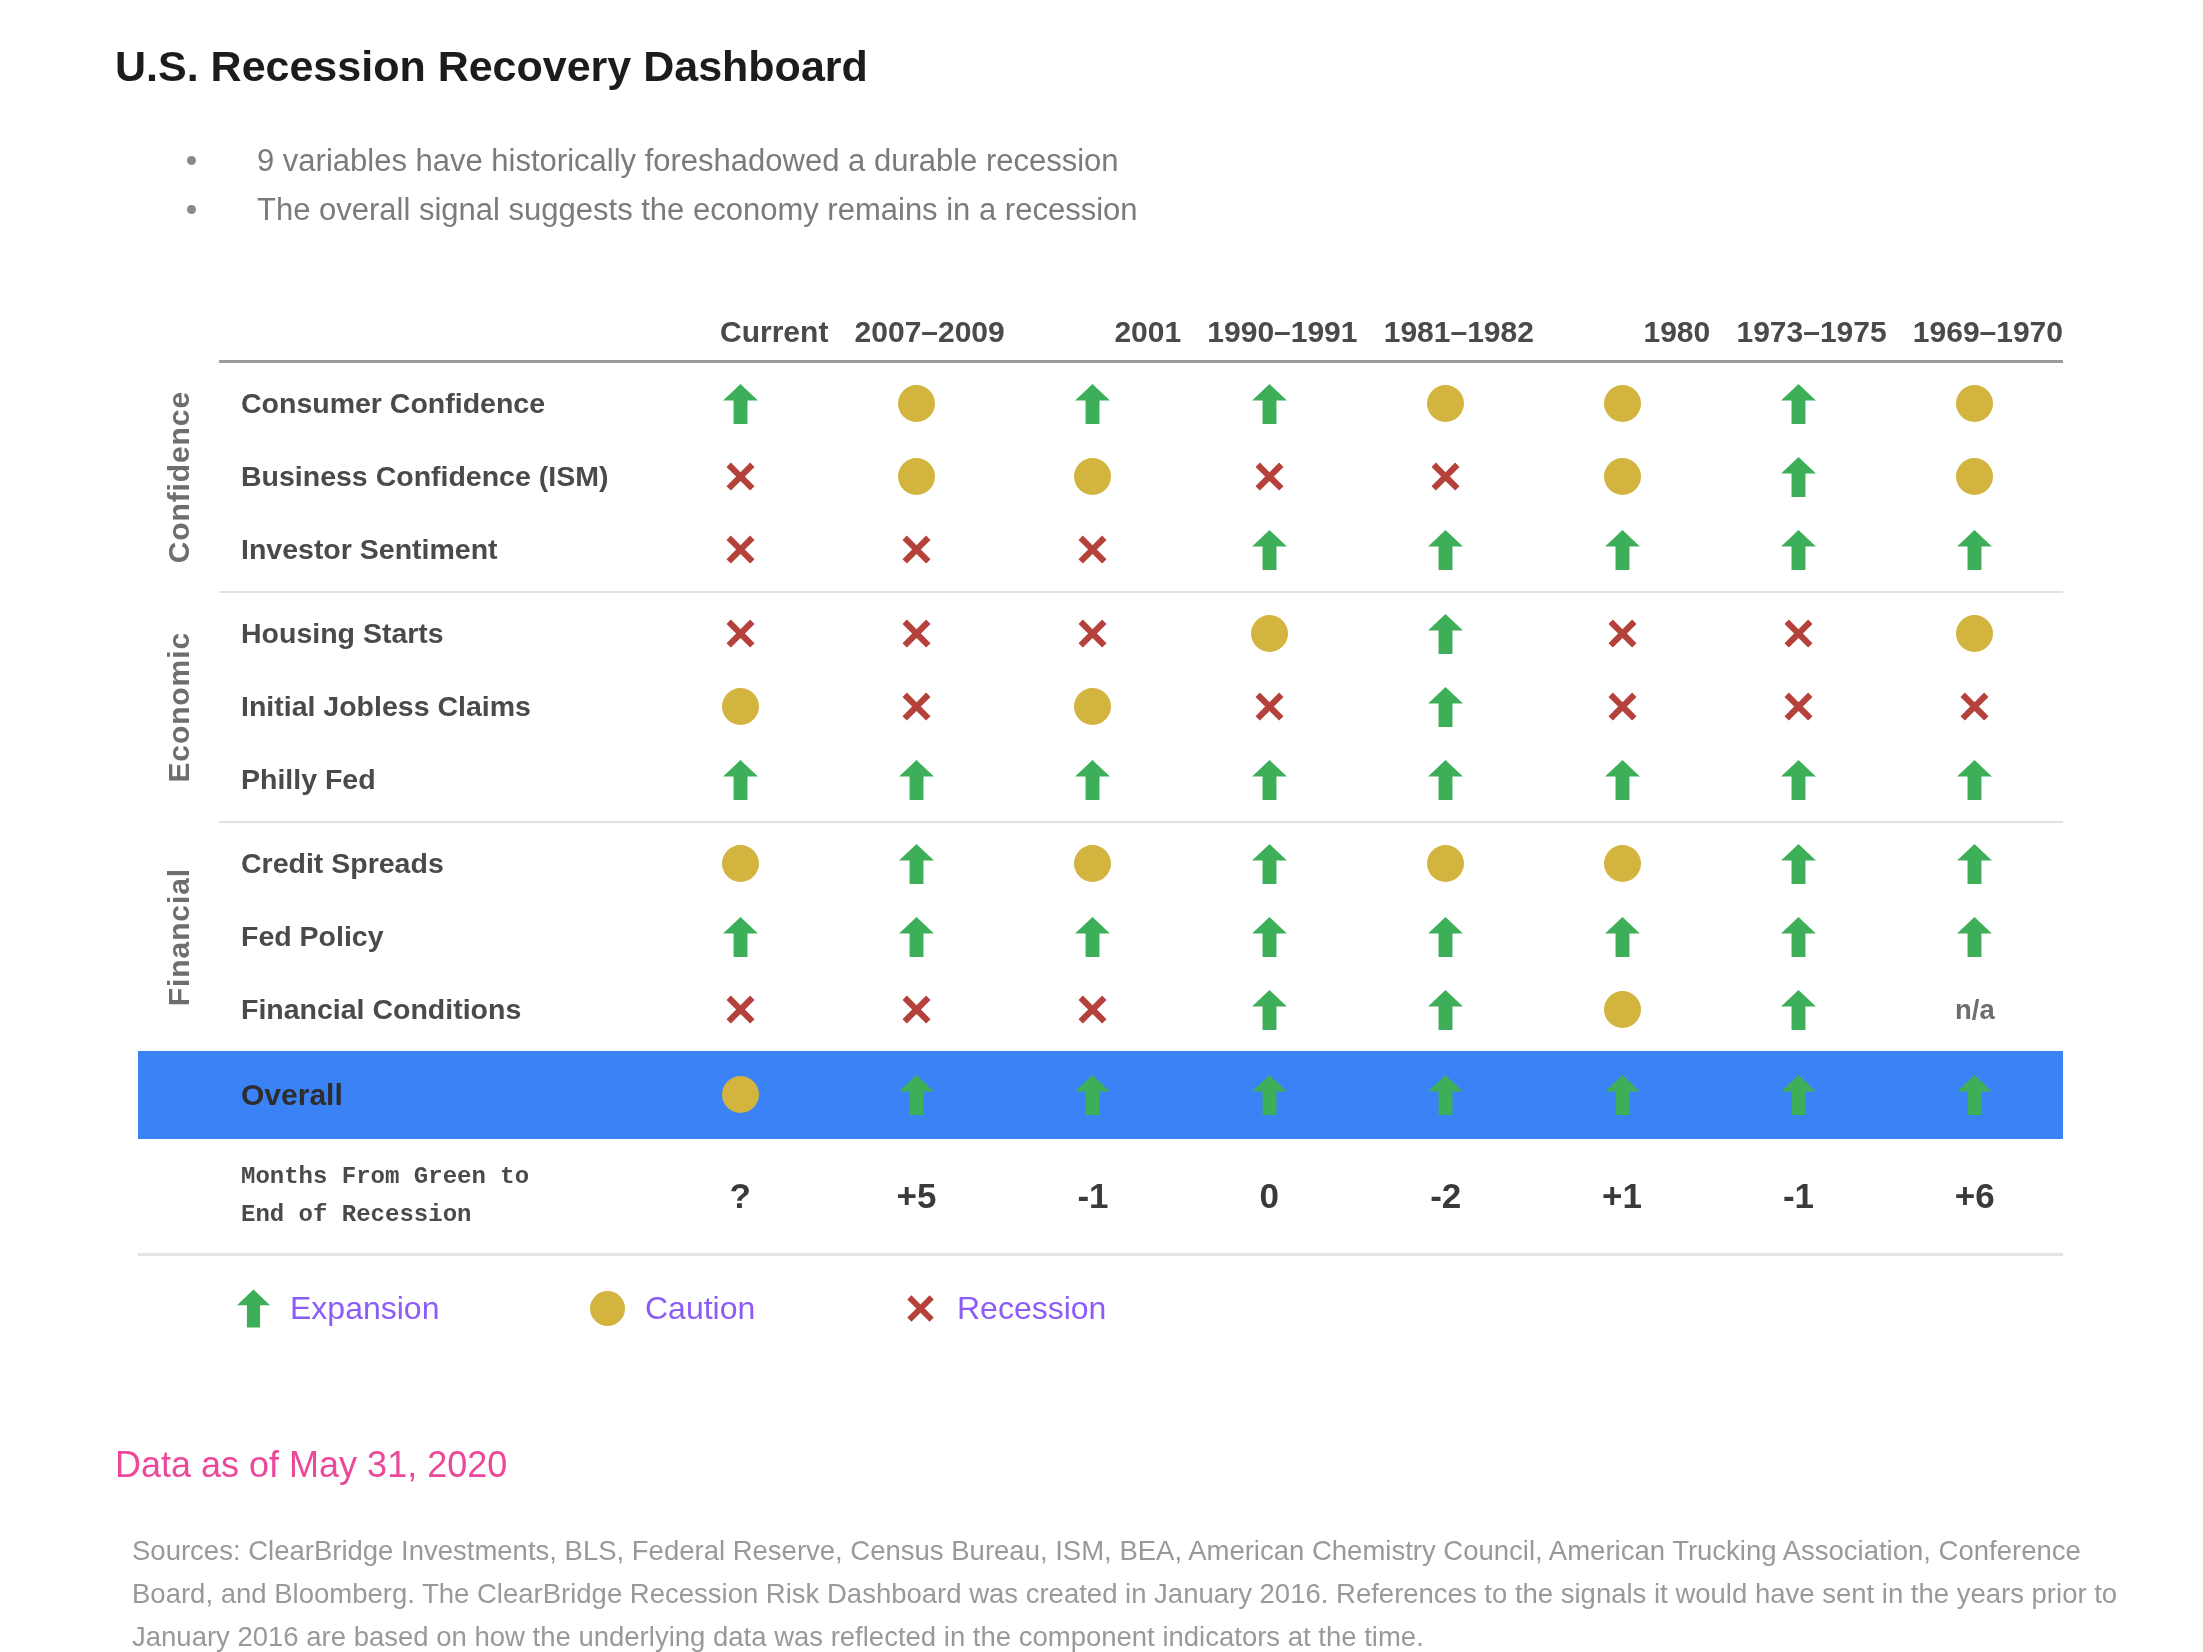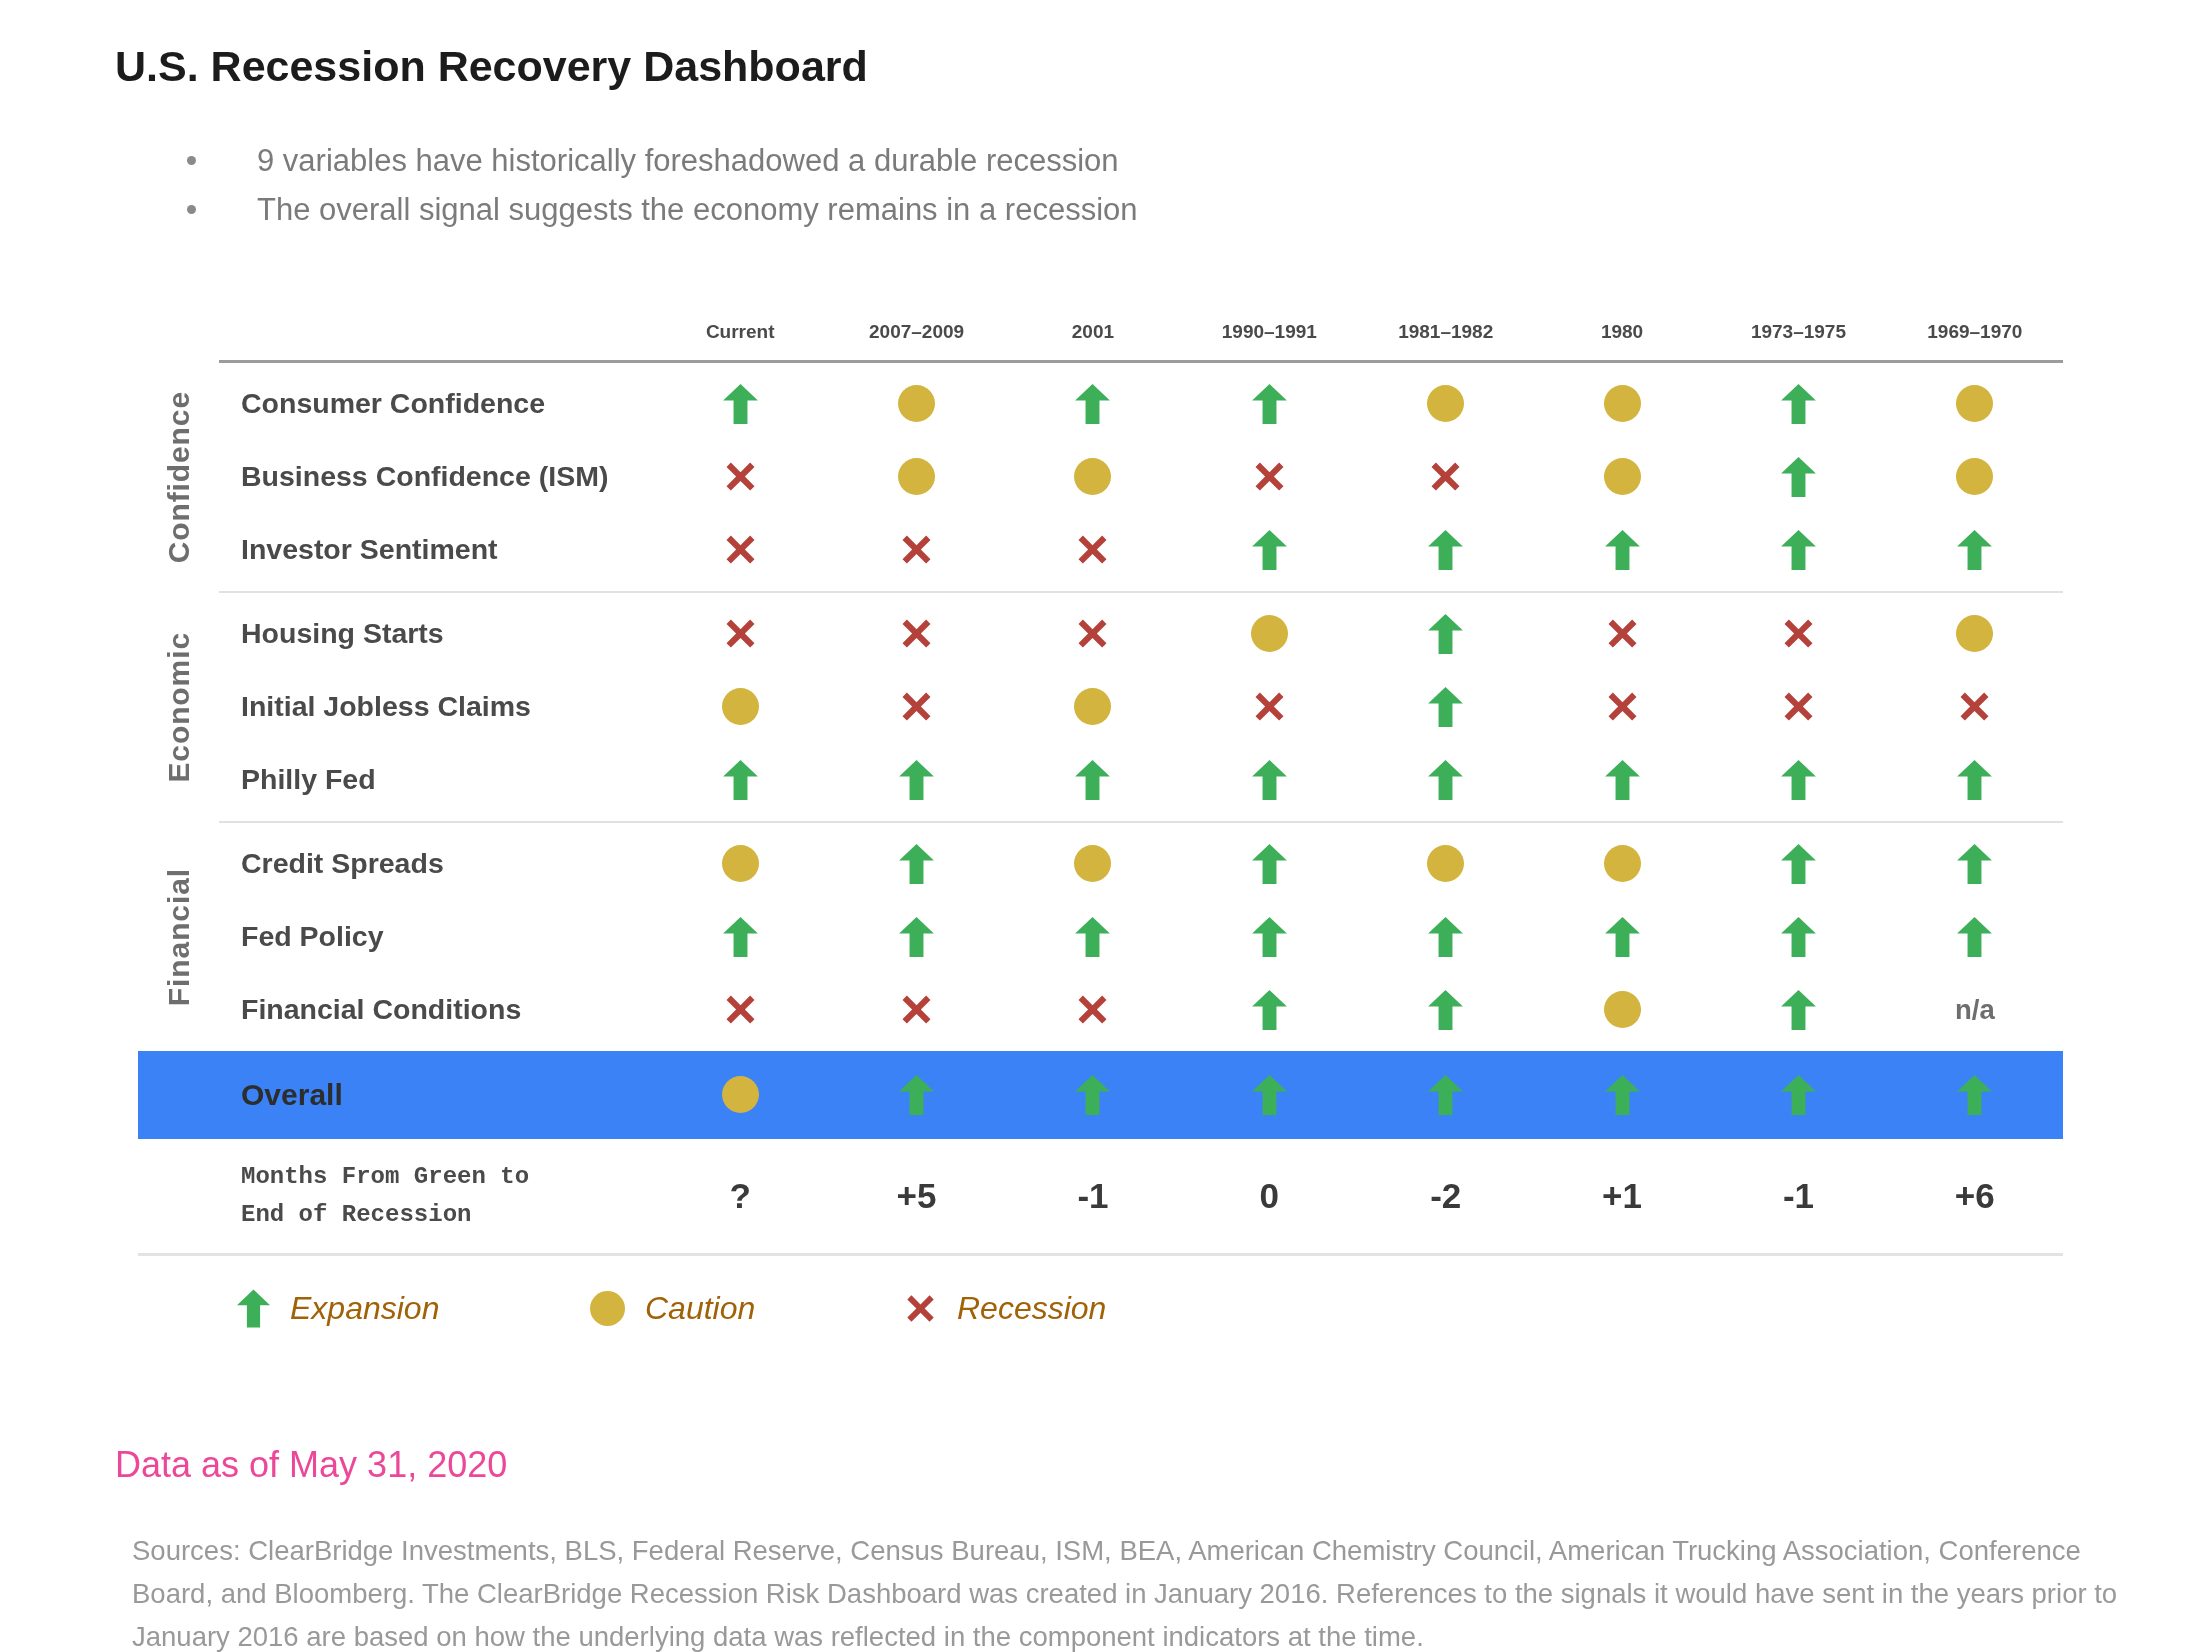--- a/index.html
+++ b/index.html
@@ -8,40 +8,40 @@
     font-family:"Liberation Sans", sans-serif;
   }
   .title{position:absolute;left:115px;top:42px;margin:0;font-size:43px;font-weight:bold;color:#1c1c1c;}
   .bullets{position:absolute;left:147px;top:125px;margin:11px;padding:0;list-style:none;}
   .bullets li{position:relative;padding-left:99px;font-size:31px;color:#7b7b7b;line-height:49px;}
   .bullets li::before{content:'';position:absolute;left:29px;top:20px;width:9.2px;height:9.2px;border-radius:50%;background:#8a8a8a;}
 
   .dashboard{position:absolute;left:138px;top:303px;width:1925px;}
   .row{display:grid;grid-template-columns:81px 433px repeat(8,1fr);align-items:center;}
   .header-row{height:57px;}
-  .col-header{text-align:center;font-weight:bold;font-size:19px;color:#4a4a4a;}
+  .col-header{text-align:right;font-weight:bold;font-size:30px;color:#4a4a4a;}
   .header-line{height:2.8px;background:#9c9c9c;margin-left:81px;}
   .group{position:relative;padding:4.6px 0;}
   .indicator-row{height:73px;}
   .row-label{font-weight:bold;font-size:28.5px;color:#4a4a4a;padding-left:22px;white-space:nowrap;}
   .cell{display:flex;justify-content:center;align-items:center;}
   .group-label-wrap{position:absolute;left:0;top:0;bottom:0;width:81px;display:flex;align-items:center;justify-content:center;}
   .group-label{writing-mode:vertical-rl;transform:rotate(180deg);font-weight:bold;font-size:30px;color:#6e6e6e;letter-spacing:0.9px;}
   .group-divider{height:1.8px;background:#e1e1e1;margin-left:81px;}
   .overall-row{height:88px;background:#3b82f6;}
   .overall-row .row-label{font-size:30px;color:#2d2d2d;}
   .months-row{height:114px;}
   .months-label{font-weight:bold;font-size:24px;color:#4a4a4a;padding-left:22px;max-width:312px;line-height:38px;font-family:Liberation Mono, monospace;}
   .month-value{text-align:center;font-weight:bold;font-size:35px;color:#3a3a3a;}
   .bottom-line{height:2.8px;background:#e3e3e3;}
   .legend{display:flex;align-items:center;padding-left:99px;margin-top:26px;height:53px;}
   .legend-item{display:flex;align-items:center;gap:20px;}
   .legend-item:nth-child(1){width:353px;}
   .legend-item:nth-child(2){width:314px;}
-  .legend-label{font-size:32px;color:#a16207;font-style:italic;}
+  .legend-label{font-size:32px;color:#8b5cf6;}
   .dot{display:inline-block;border-radius:50%;}
   .na{font-weight:bold;font-size:27.5px;color:#6e6e6e;}
   .icon{display:inline-flex;line-height:0;}
   .data-as-of{position:absolute;left:115px;top:1444px;font-size:36px;color:#ec4899;}
   .sources{position:absolute;left:115px;top:1512px;width:2016px;margin:17px;font-size:27.5px;color:#999999;line-height:43px;}
 </style>
 </head>
 <body>
 
 <h1 class="title">U.S. Recession Recovery Dashboard</h1>

